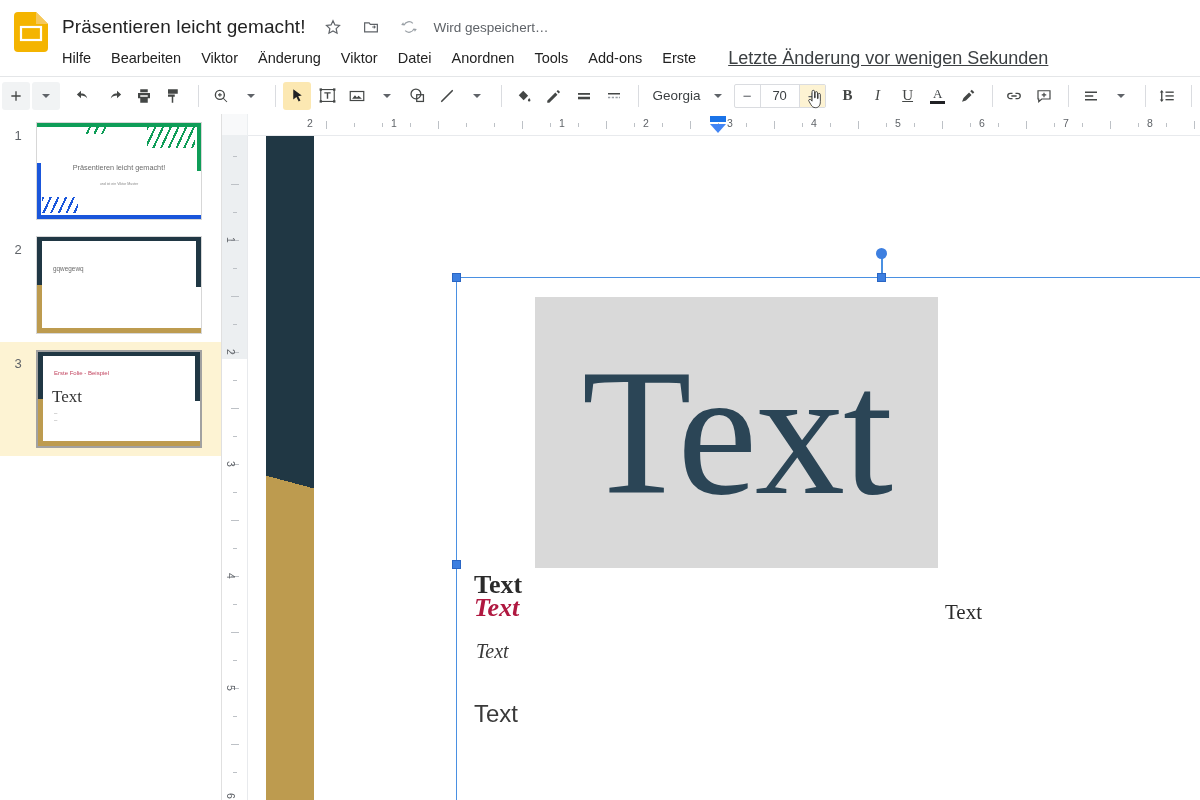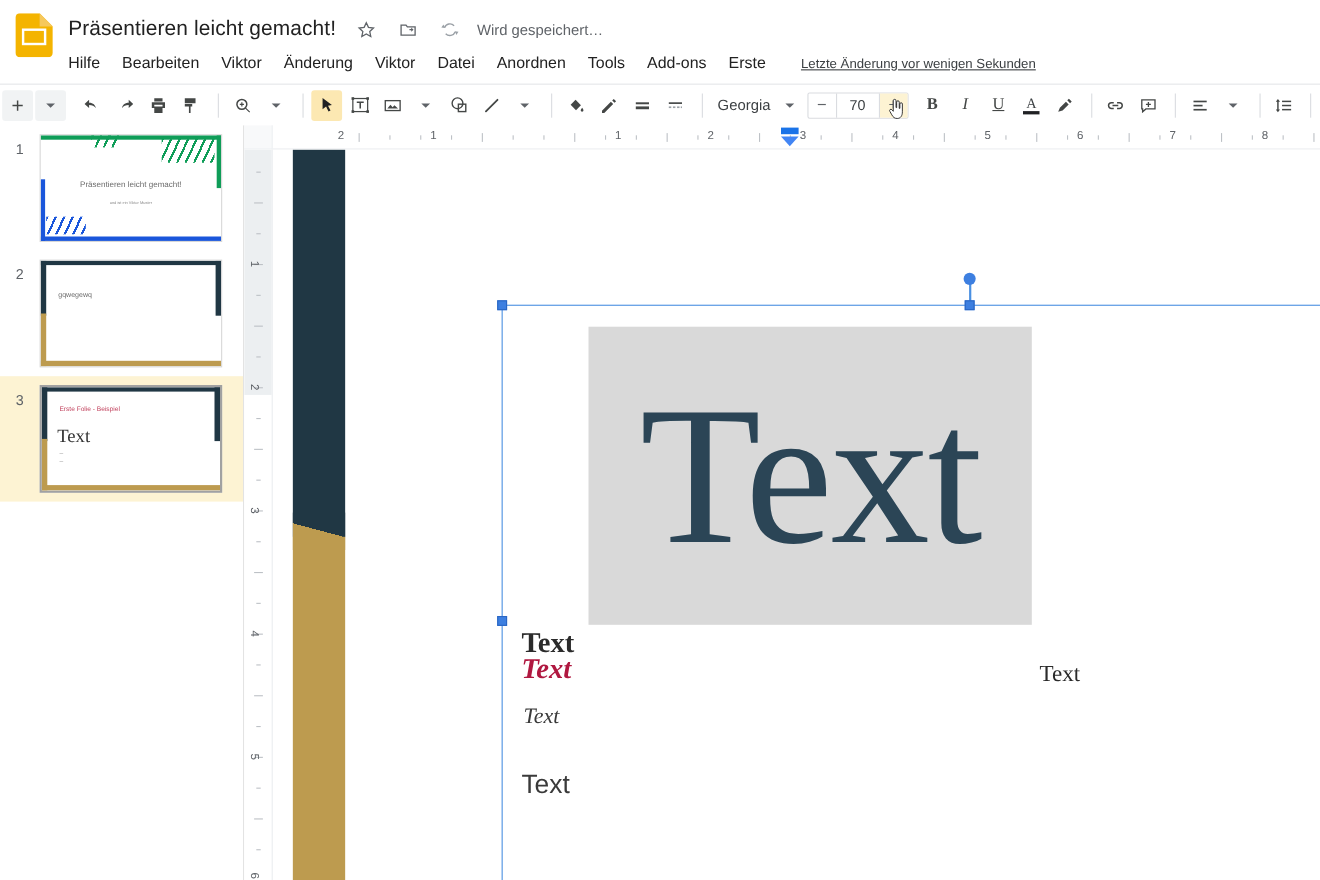--- a/index.html
+++ b/index.html
@@ -17,21 +17,21 @@
     position: absolute; left: 14px; top: 12px; width: 34px; height: 40px;
   }
   .title-row { position: absolute; left: 62px; top: 10px; height: 34px; display: flex; align-items: center; }
   .doc-title { font-size: 19px; color: #222; letter-spacing: .1px; white-space: nowrap; }
   .hdr-icon { margin-left: 16px; width: 22px; height: 22px; display: inline-flex; align-items: center; justify-content: center; color: #5f6368; }
   .save-state { margin-left: 14px; font-size: 13.5px; color: #5f6368; white-space: nowrap; }
 
   .menubar { position: absolute; left: 62px; top: 44px; height: 28px; display: flex; align-items: center; }
   .menu-item { font-size: 14.5px; color: #222; padding: 2px 10px; white-space: nowrap; cursor: default; }
   .menu-item:first-child { padding-left: 0; }
-  .last-edit { font-size: 12px; color: #3c4043; margin-left: 22px; text-decoration: underline; white-space: nowrap; }
+  .last-edit { font-size: 18px; color: #3c4043; margin-left: 22px; text-decoration: underline; white-space: nowrap; }
 
   
   .toolbar {
     position: absolute; left: 0; top: 76px; width: 1200px; height: 38px;
     background: #fff; border-top: 1px solid #e4e6e8;
     display: flex; align-items: center; padding-left: 2px;
   }
   .tb { height: 28px; min-width: 28px; display: flex; align-items: center; justify-content: center;
         color: #444746; border-radius: 3px; margin-right: 2px; }
   .tb.active { background: #fce8b2; }

